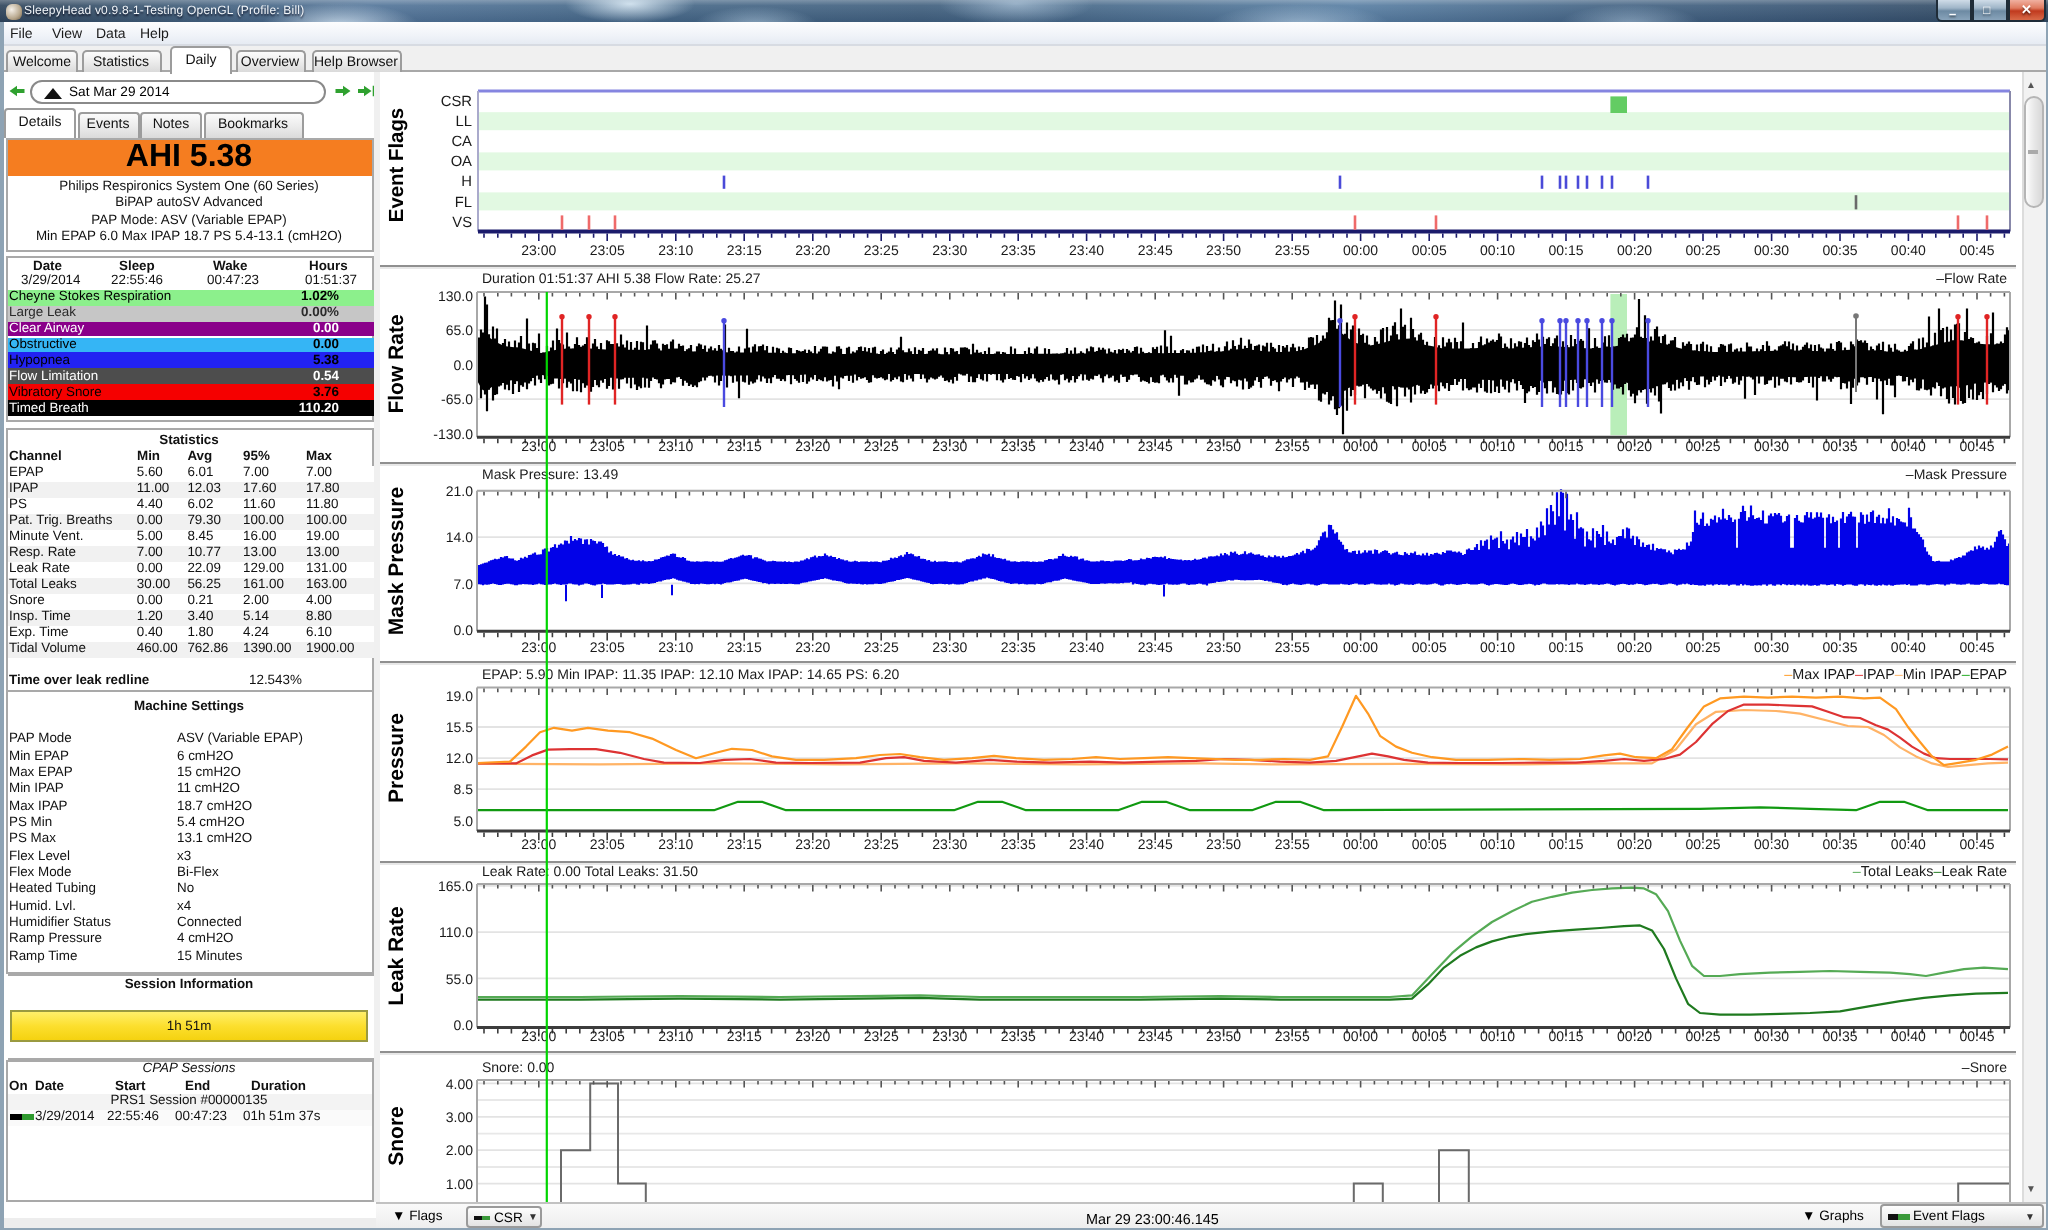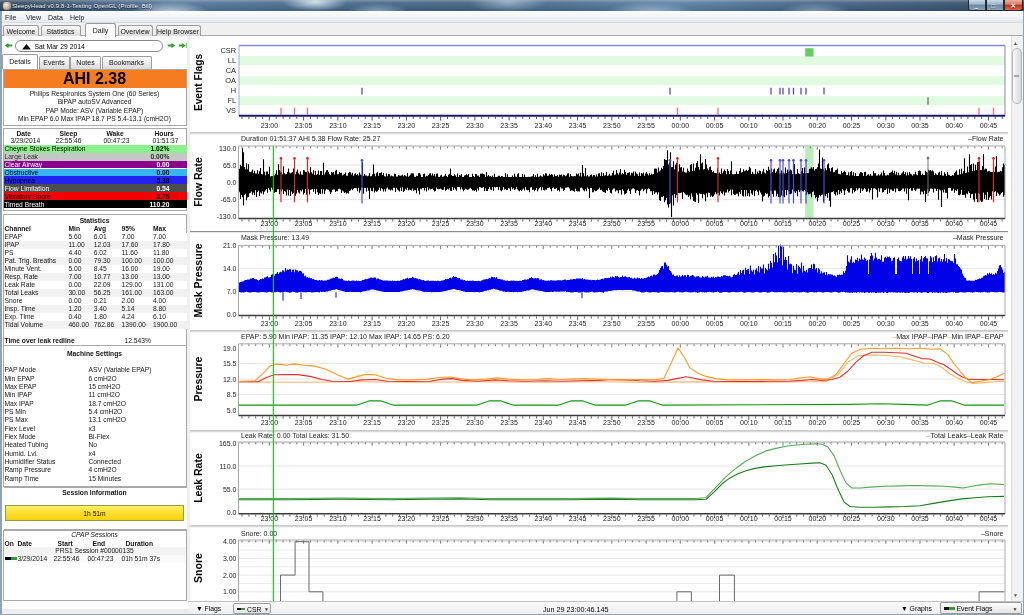--- a/index.html
+++ b/index.html
@@ -109,21 +109,21 @@
         <div style="margin-top:2px;">Notes</div>
       </div>
     <div class="ltab" style="left:101.5px;top:19.5px;width:50px;">
         <div style="margin-top:2px;">Bookmarks</div>
       </div>
   </div>
 
   <div class="abs" style="left:0;top:0;width:190px;font-size:6.7px;color:#111;z-index:2;">
     <div class="bx" style="top:68.5px;height:57px;"></div>
     <div class="abs" style="left:3.5px;top:69.5px;width:182px;height:18.5px;background:#f57d20;text-align:center;font-size:16px;font-weight:bold;color:#000;">
-        <div style="margin-top:0.5px;">AHI 2.38</div>
+        <div style="margin-top:0.5px;">AHI 5.38</div>
       </div>
     <div class="abs" style="left:3.5px;top:89.5px;width:182px;text-align:center;line-height:8.6px;font-size:6.7px;">Philips Respironics System One (60 Series)<br>BiPAP autoSV Advanced<br>PAP Mode: ASV (Variable EPAP)<br>Min EPAP 6.0 Max IPAP 18.7 PS 5.4-13.1 (cmH2O)</div>
 
     <div class="bx" style="top:127.5px;height:83.5px;"></div>
     <div class="abs" style="left:3.5px;top:129.5px;width:182px;font-weight:bold;">
         <span class="abs" style="left:13px;">Date</span>
         <span class="abs" style="left:56px;">Sleep</span>
         <span class="abs" style="left:103px;">Wake</span>
         <span class="abs" style="left:151px;">Hours</span>
       </div>
@@ -659,21 +659,21 @@
 
   <div id="statusbar"></div>
   <div id="statusleft"></div>
   <div class="abs" style="left:196px;top:604.5px;font-size:6.8px;z-index:5;">▼ Flags</div>
   <div class="sbtn" style="left:233px;top:602.5px;width:38px;z-index:5;">
      <span class="abs" style="left:3px;top:4px;width:4px;height:2.5px;background:#111;"></span>
      <span class="abs" style="left:7px;top:4px;width:4px;height:2.5px;background:#3a9a3a;"></span>
      <span class="abs" style="left:13px;top:2px;font-size:6.8px;">CSR</span>
      <span class="abs" style="left:30px;top:2.5px;font-size:5px;color:#333;">▼</span>
   </div>
-  <div class="abs" style="left:543px;top:604.5px;width:150px;font-size:7.2px;z-index:5;">Jun 29 23:00:46.145</div>
+  <div class="abs" style="left:543px;top:604.5px;width:150px;font-size:7.2px;z-index:5;">Mar 29 23:00:46.145</div>
   <div class="abs" style="left:901px;top:604.5px;font-size:6.8px;z-index:5;">▼ Graphs</div>
   <div class="sbtn" style="left:939.5px;top:601.5px;width:82px;height:12px;z-index:5;">
      <span class="abs" style="left:3px;top:4.5px;width:5px;height:3px;background:#111;"></span>
      <span class="abs" style="left:8px;top:4.5px;width:6px;height:3px;background:#3a9a3a;"></span>
      <span class="abs" style="left:16px;top:2.5px;font-size:6.8px;">Event Flags</span>
      <span class="abs" style="left:72px;top:3px;font-size:5px;color:#333;">▼</span>
   </div>
 </div>
 
 </body></html>

